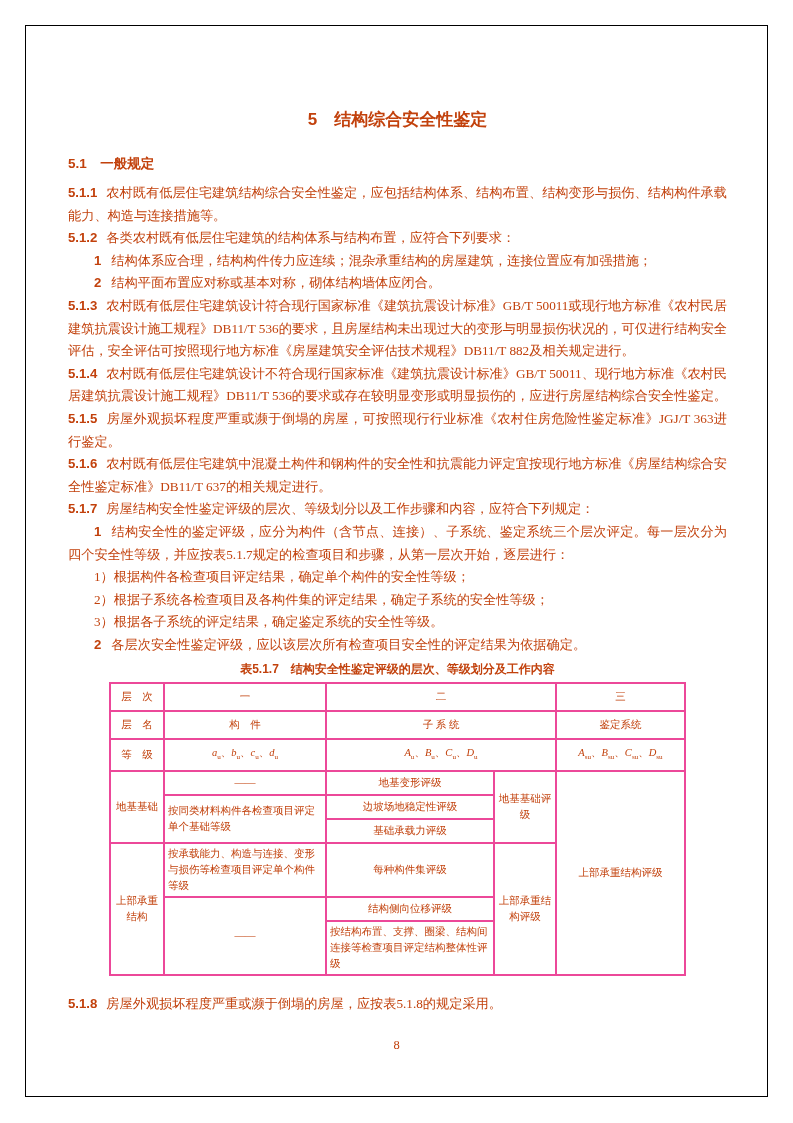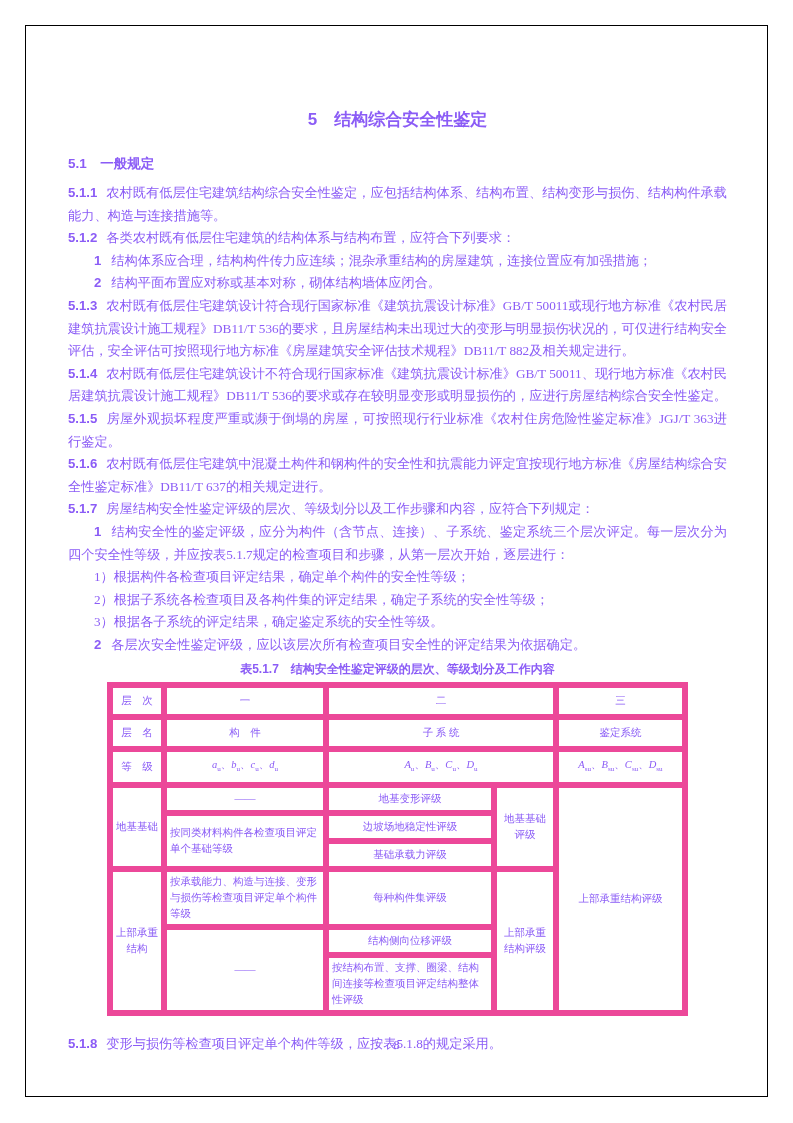--- a/index.html
+++ b/index.html
@@ -2,21 +2,21 @@
 <html><head>
 <meta charset="utf-8">
 <style>
   html, body { margin: 0; padding: 0; background: #ffffff; }
   .page {
     position: relative;
     width: 793px;
     height: 1123px;
     background: #ffffff;
     font-family: "Liberation Serif", "DejaVu Serif", serif;
-    color: #8b5cf6;
+    color: #c2410c;
     overflow: hidden;
   }
   .frame {
     position: absolute;
     left: 25px; top: 25px; right: 25px; bottom: 26px;
     border: 1px solid #000;
     pointer-events: none;
   }
   .content {
     position: absolute;
@@ -56,21 +56,21 @@
   }
   table.assessment {
     border-collapse: collapse;
     margin: 0 auto;
     font-size: 10.5px;
     line-height: 16px;
     table-layout: fixed;
     width: 575px;
   }
   table.assessment td {
-    border: 6px solid #ec4899;
+    border: 2px solid #ec4899;
     padding: 2px 3px;
     text-align: center;
     vertical-align: middle;
     word-break: break-all;
   }
   table.assessment tr.hdr td { height: 22px; }
   table.assessment tr.grades td { height: 26px; }
   table.assessment td.left { text-align: left; }
   table.assessment td.tall { height: 18px; }
   .grade i { font-style: italic; font-family: "Liberation Serif", "DejaVu Serif", serif; }
@@ -167,17 +167,17 @@
         <tr>
           <td rowspan="2">——</td>
           <td class="tall">结构侧向位移评级</td>
         </tr>
         <tr>
           <td class="left">按结构布置、支撑、圈梁、结构间连接等检查项目评定结构整体性评级</td>
         </tr>
       </tbody>
     </table>
 
-    <p class="clause after-table"><b class="num">5.1.8</b><span>变形与损伤等检查项目评定单个构件等级，应按表5.1.8的规定采用。</span></p>
+    <p class="clause after-table"><b class="num">5.1.8</b><span>房屋外观损坏程度严重或濒于倒塌的房屋，应按表5.1.8的规定采用。</span></p>
   </div>
 
   <div class="page-number">8</div>
 </div>
 
 </body></html>

